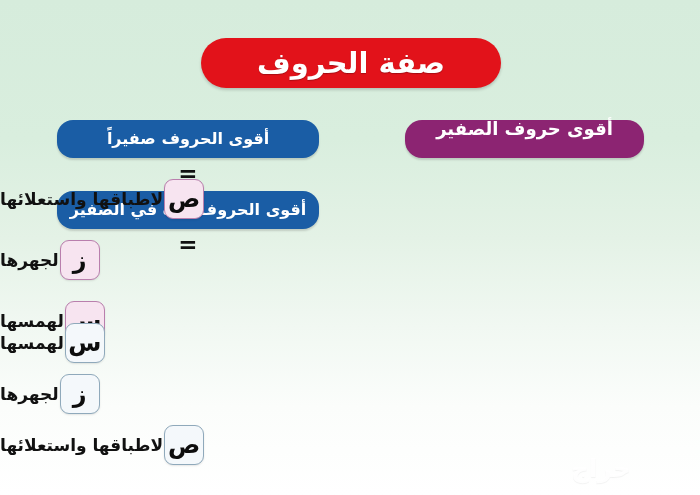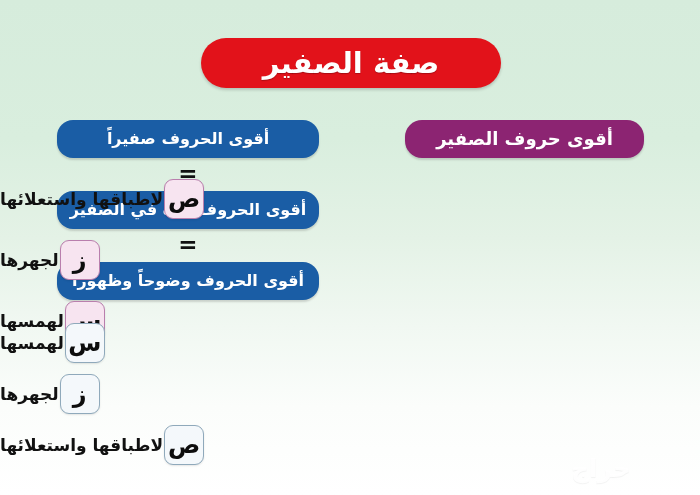--- a/index.html
+++ b/index.html
@@ -88,21 +88,20 @@
   
   .purple-pill {
     position: absolute;
     left: 405px;
     top: 120px;
     width: 239px;
     height: 38px;
     border-radius: 17px;
     background: #8c2472;
     display: flex;
-    align-items: center;
     justify-content: center;
     box-shadow: 0 2px 2px rgba(0,0,0,0.15);
   }
   .purple-pill span {
     color: #ffffff;
     font-size: 18px;
     font-weight: bold;
     line-height: 1;
     white-space: nowrap;
   }
@@ -187,38 +186,35 @@
     pointer-events: none;
     line-height: 1;
   }
 </style>
 </head>
 <body>
 
 <div id="canvas">
 
   <div class="title-pill">
-    <span class="title-text">صفة الصفير</span>
+    <span class="title-text">صفة الحروف</span>
   </div>
 
   <div class="blue-pill" id="pill-1">
     <span>أقوى الحروف صفيراً</span>
   </div>
 
   <div class="eq-sign" id="eq-1">=</div>
 
   <div class="blue-pill" id="pill-2">
     <span>أقوى الحروف حدة في الصفير</span>
   </div>
 
   <div class="eq-sign" id="eq-2">=</div>
 
-  <div class="blue-pill" id="pill-3">
-    <span>أقوى الحروف وضوحاً وظهوراً</span>
-  </div>
 
   <div class="purple-pill">
     <span>أقوى حروف الصفير</span>
   </div>
 
   <div class="letter-row right-row" id="rrow-1">
     <div class="right-row-inner">
       <div class="letter-chip chip-pink">
         <span class="glyph">ص</span>
       </div>

